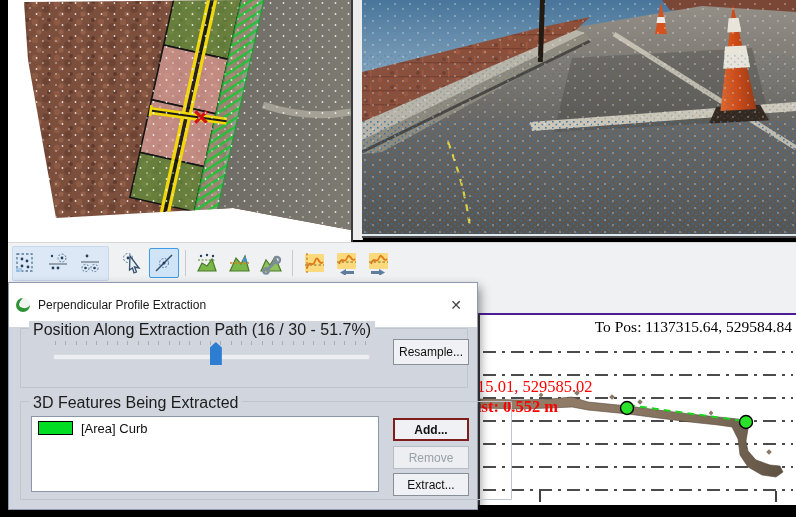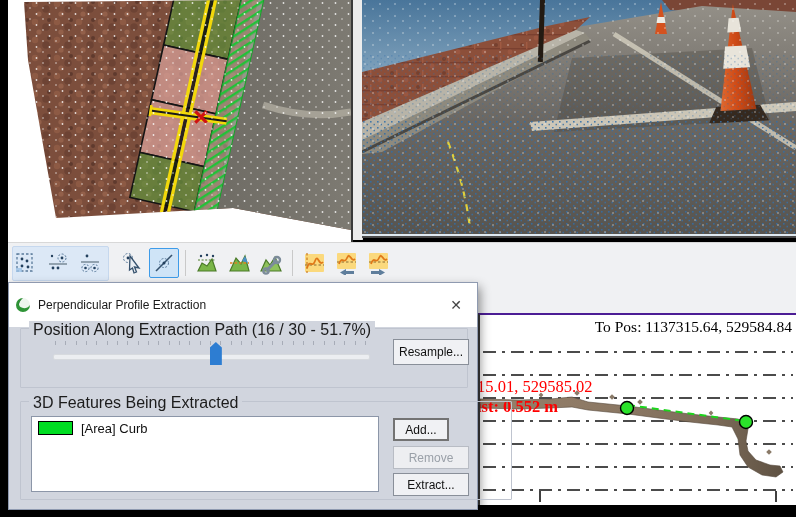--- a/index.html
+++ b/index.html
@@ -31,21 +31,21 @@
   #grp-position{top:45px;height:58px;}
   #grp-features{top:118px;height:97px;padding-left:44px;}
   #slider-ticks{position:absolute;left:34px;top:12px;width:311px;display:flex;justify-content:space-between;}
   #slider-ticks i{width:1px;height:4px;background:#a7acb7;}
   #slider-track{position:absolute;left:32px;top:25px;width:315px;height:4px;background:#eceef1;border:1px solid #d7dade;border-radius:2px;}
   #slider-thumb{position:absolute;top:13px;width:12px;height:23px;background:#2d7dd2;
                 clip-path:polygon(50% 0,100% 24%,100% 100%,0 100%,0 24%);}
   .btn{position:absolute;box-sizing:border-box;background:#f0f1f4;border:1px solid #898f99;font-size:12px;color:#111;
        display:flex;align-items:center;justify-content:center;font-family:"Liberation Sans",sans-serif;}
   #btn-resample{left:372px;top:10px;width:76px;height:26px;}
-  #btn-add{left:372px;top:16px;width:56px;height:23px;border:2px solid #737373;}
+  #btn-add{left:372px;top:16px;width:76px;height:23px;border:2px solid #7f1d1d;font-weight:bold;}
   #btn-remove{left:372px;top:44px;width:76px;height:23px;color:#9aa0a8;border-color:#b8bcc4;background:#edeef1;}
   #btn-extract{left:372px;top:71px;width:76px;height:23px;}
   #feature-list{position:absolute;left:10px;top:14px;width:348px;height:76px;background:#fff;border:1px solid #8c96a8;box-sizing:border-box;overflow:hidden;}
   .feature-item{display:flex;align-items:center;height:18px;margin:2px 0 0 4px;font-size:13px;color:#111;}
   .feature-swatch{width:33px;height:12px;border:1px solid #000;margin:0 8px 0 2px;}
   svg{display:block;}
   text{font-family:"Liberation Serif",serif;}
 </style>
 </head>
 <body>

